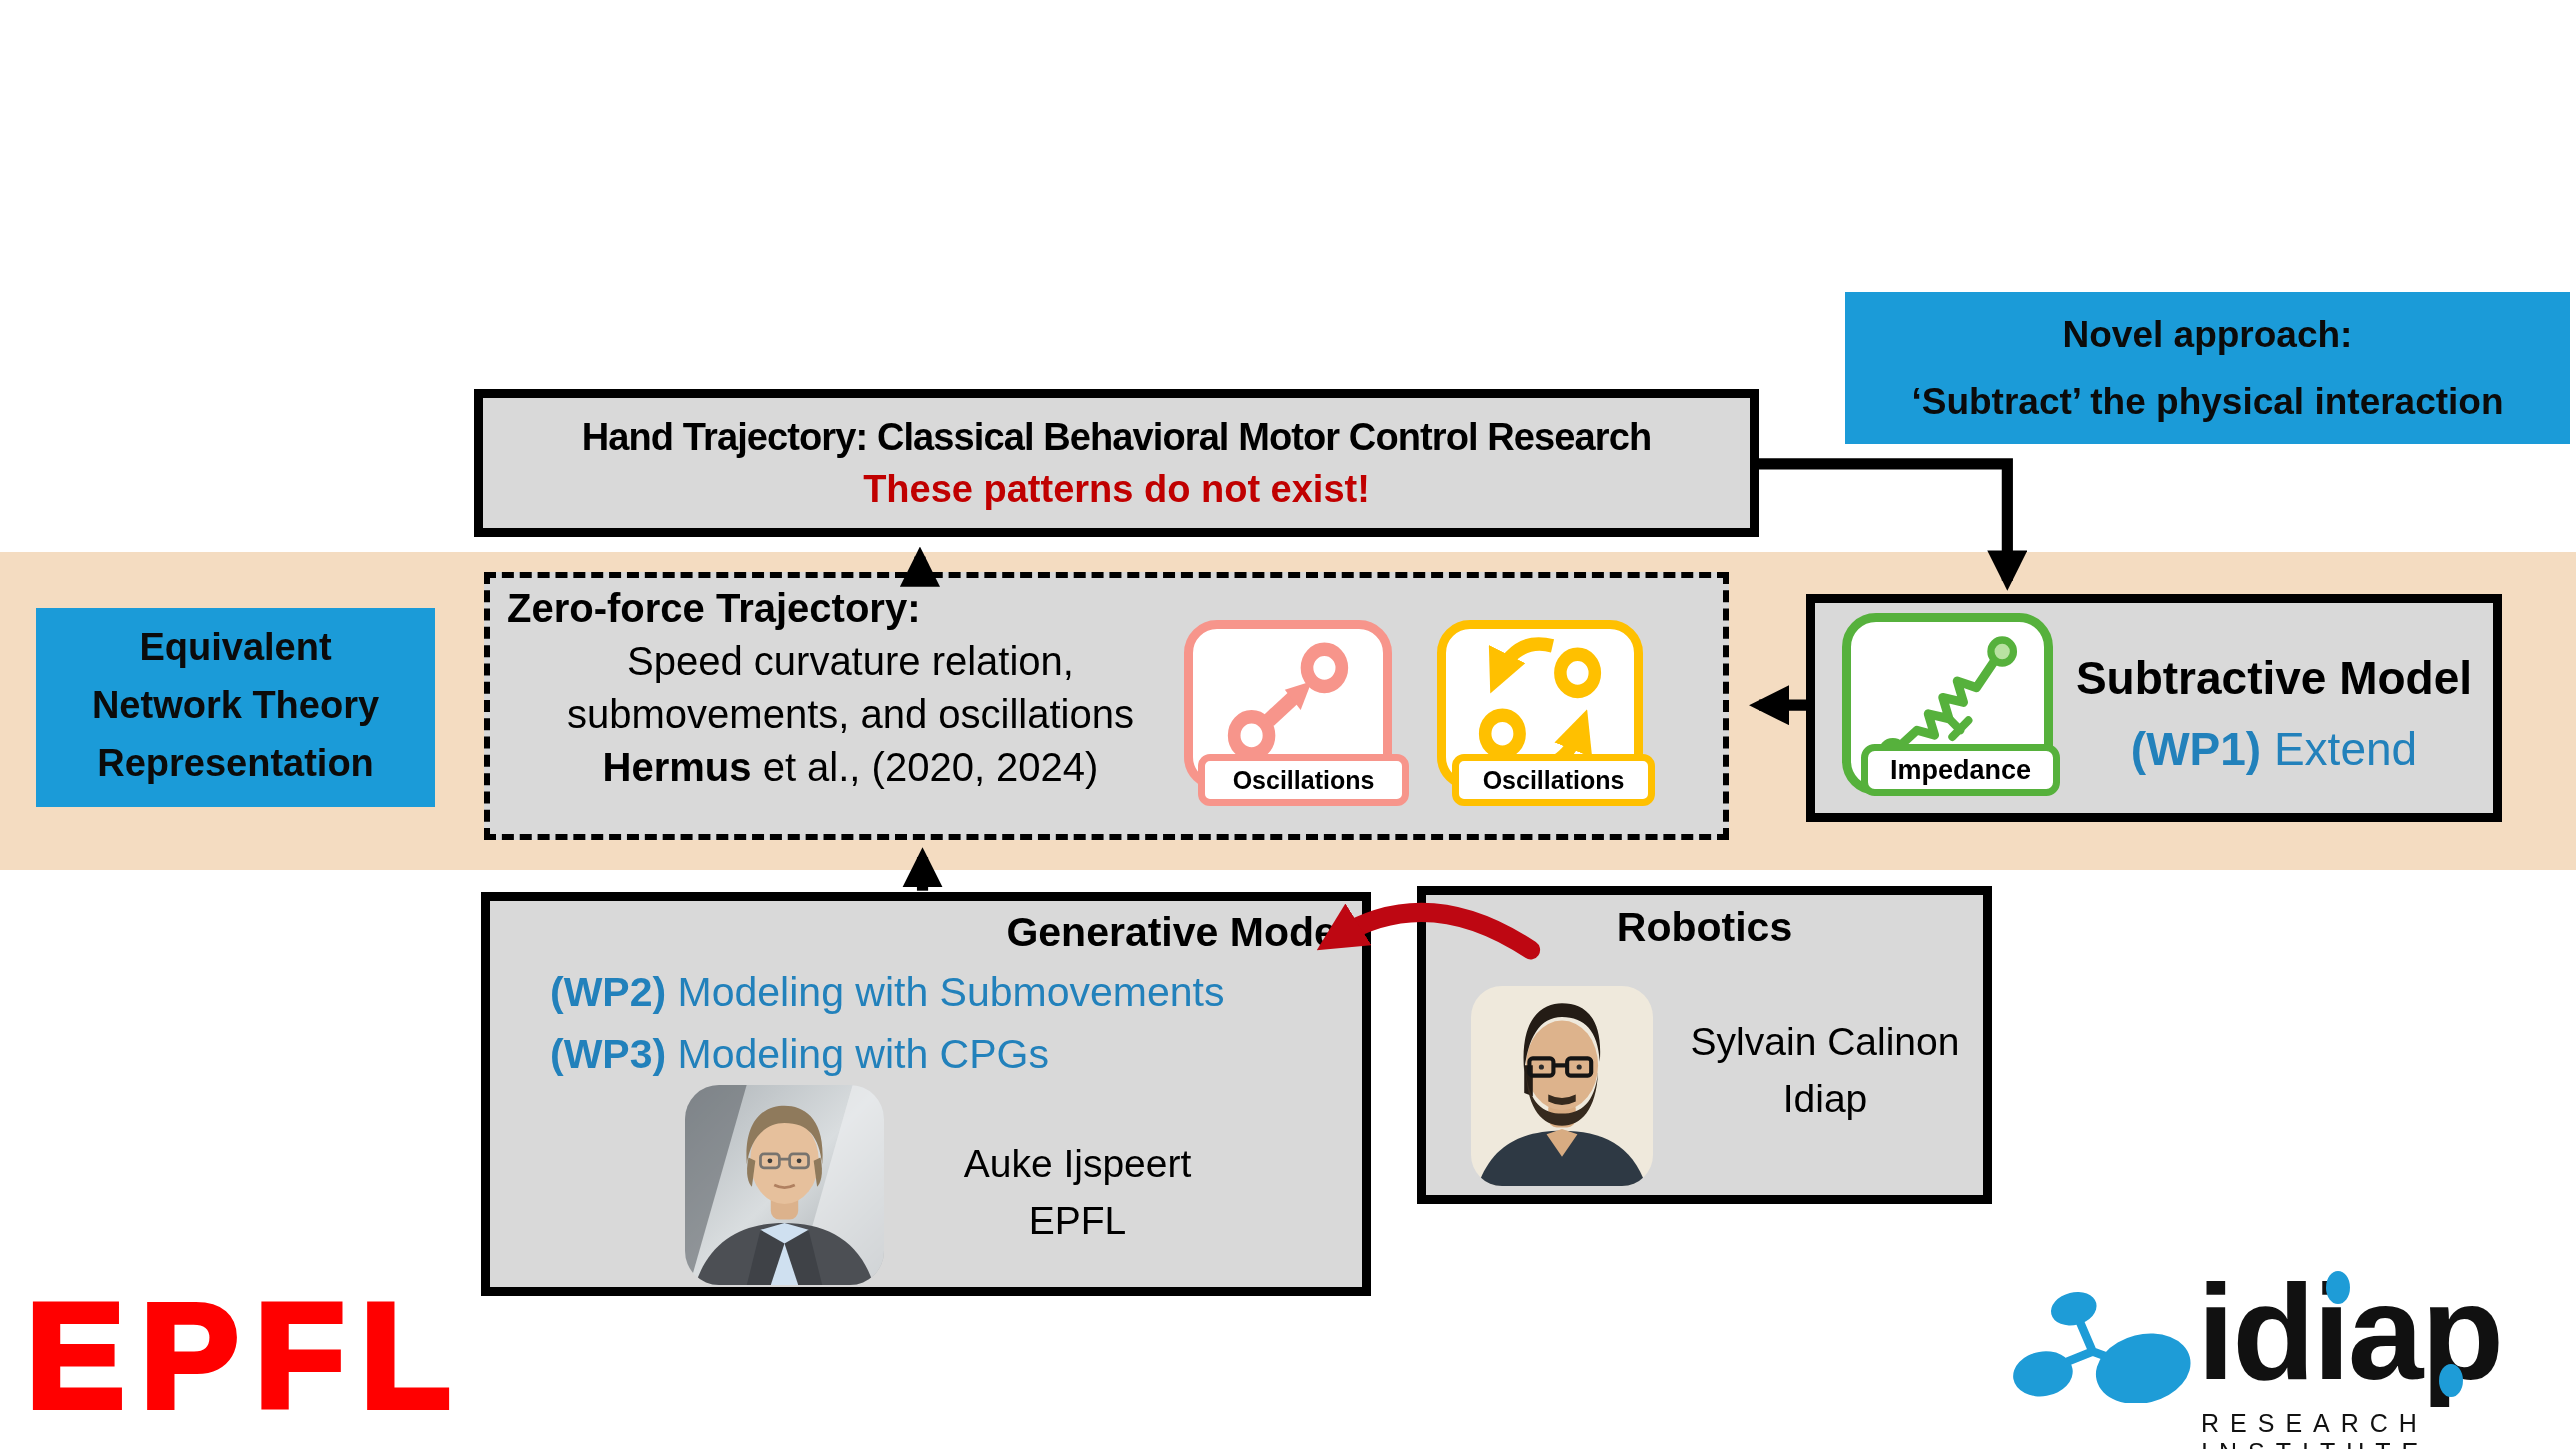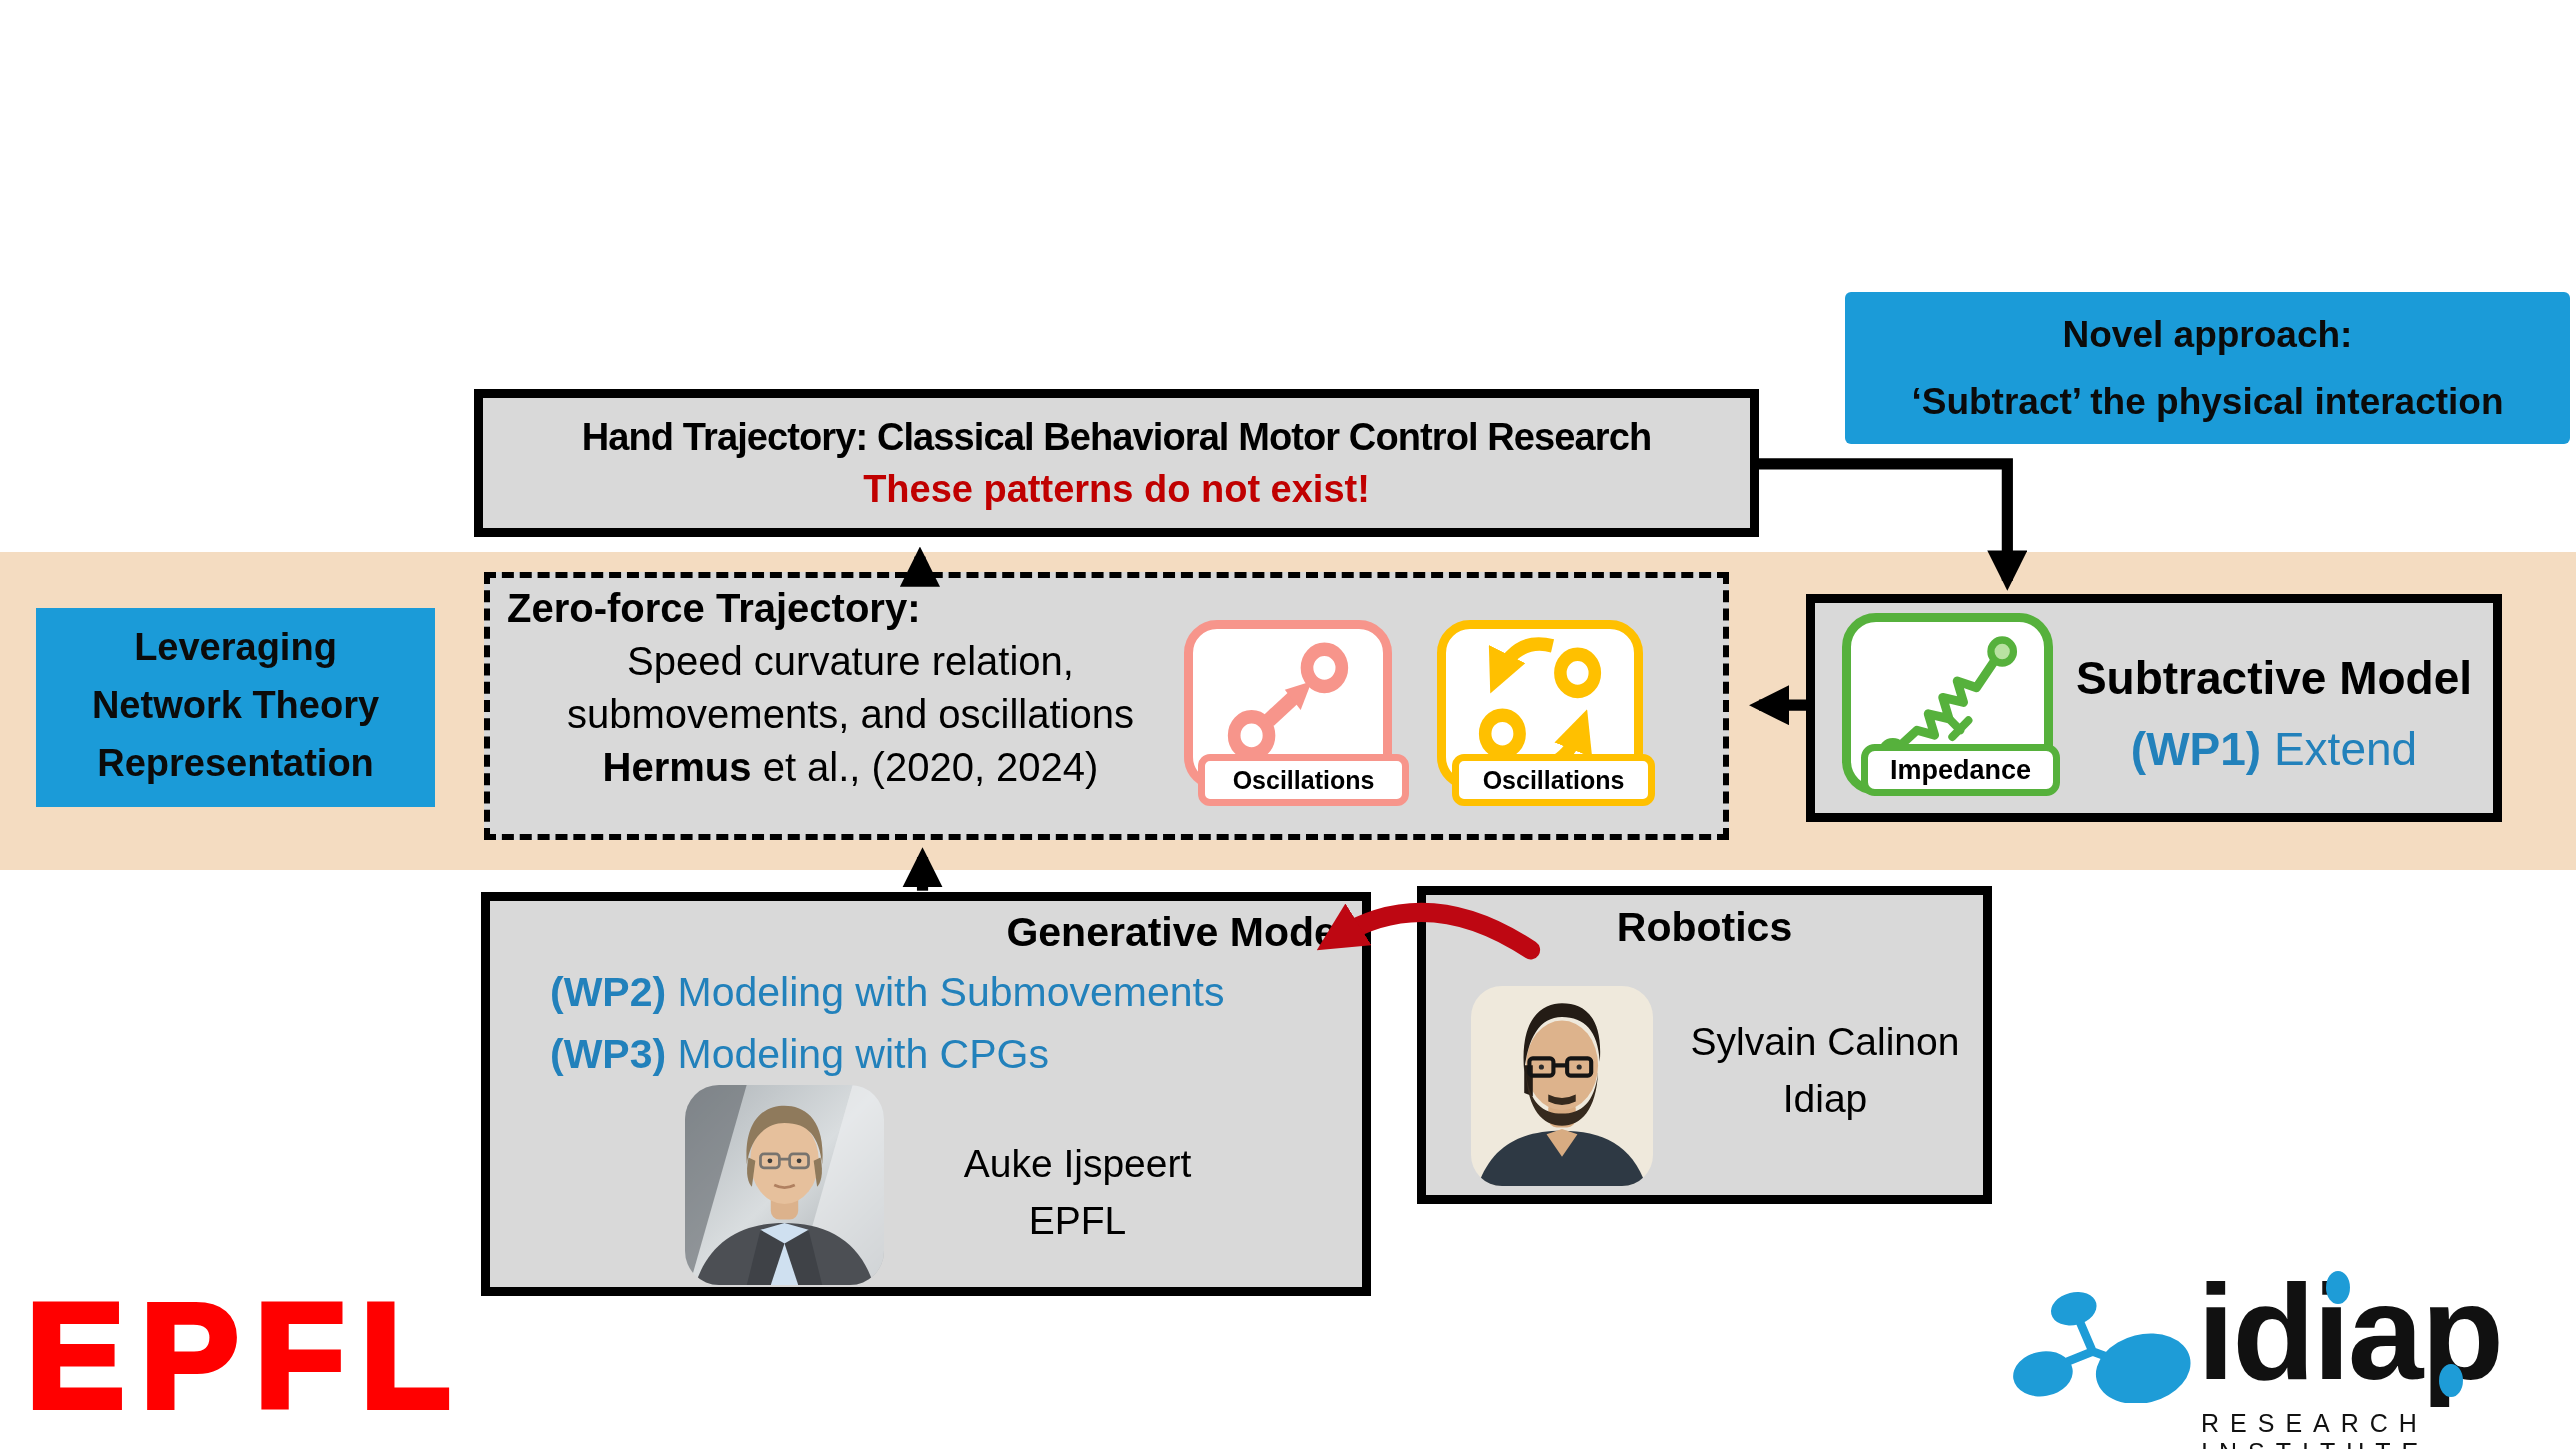--- a/index.html
+++ b/index.html
@@ -16,21 +16,21 @@
   
   .band{ left:0; top:552px; width:2576px; height:318px; background:#F4DCC1; z-index:1;}
   
   .gbox{ background:#D9D9D9; border:9.4px solid #000; box-sizing:border-box; z-index:3;}
   .bluebox{ background:#1B9BD8; box-sizing:border-box; z-index:3; text-align:center; font-weight:bold; color:#0b0b0b;}
   
   .hand{ left:474px; top:389px; width:1285px; height:148px; text-align:center; padding-top:13px;}
   .hand .l1{ font-size:38px; font-weight:bold; letter-spacing:-0.9px; line-height:52px;}
   .hand .l2{ font-size:38px; font-weight:bold; color:#C00000; line-height:52px;}
   
-  .novel{ left:1845px; top:292px; width:725px; height:152px; padding-top:8.6px; font-size:37px; line-height:67px;border-radius:6px;}
+  .novel{ left:1845px; top:292px; width:725px; height:152px; padding-top:8.6px; font-size:37px; line-height:67px;}
   
   .equiv{ left:36px; top:608px; width:399px; height:199px; padding-top:10.3px; font-size:38px; line-height:58px;}
   
   .dotted{ left:484px; top:572px; width:1245px; height:268px; background:#D9D9D9; border:6px dashed #000; box-sizing:border-box; z-index:2;}
   .zftext{ left:507px; top:582px; width:687px; font-size:40px; line-height:53px; z-index:4; text-align:center;}
   .zftext .t{ text-align:left; font-weight:bold;}
   .zftext .bold{font-weight:bold;}
   
   .card{ box-sizing:border-box; background:#fff; z-index:4;}
   .card.pink{ border:9.4px solid #F7958B; border-radius:33px;}
@@ -94,21 +94,21 @@
     <div>Novel approach:</div>
     <div>‘Subtract’ the physical interaction</div>
   </div>
 
   <div class="abs gbox hand">
     <div class="l1">Hand Trajectory: Classical Behavioral Motor Control Research</div>
     <div class="l2">These patterns do not exist!</div>
   </div>
 
   <div class="abs bluebox equiv">
-    <div>Leveraging</div>
+    <div>Equivalent</div>
     <div>Network Theory</div>
     <div>Representation</div>
   </div>
 
   <div class="abs dotted"></div>
   <div class="abs zftext">
     <div class="t">Zero-force Trajectory:</div>
     <div>Speed curvature relation,</div>
     <div>submovements, and oscillations</div>
     <div><span class="bold">Hermus</span><span> et al., (2020, 2024)</span></div>

